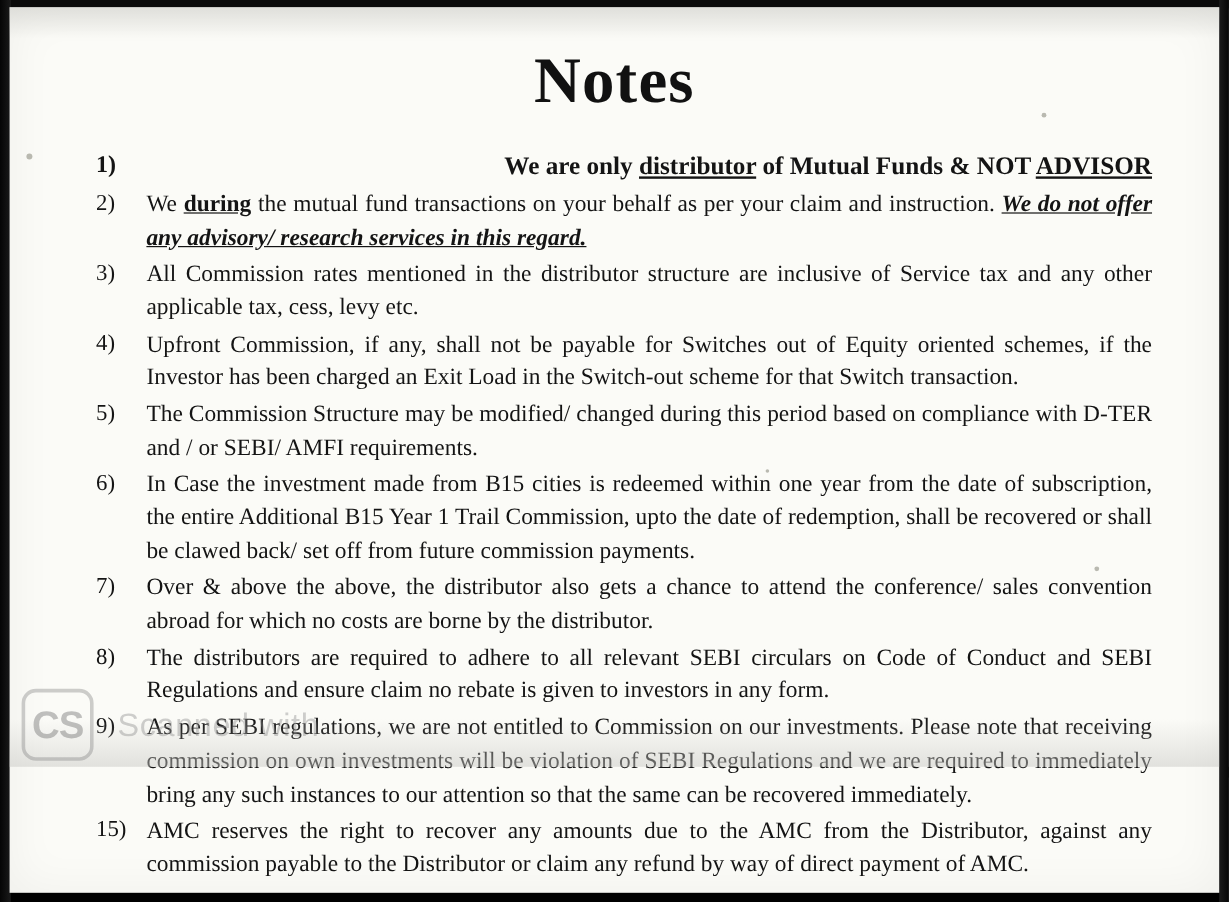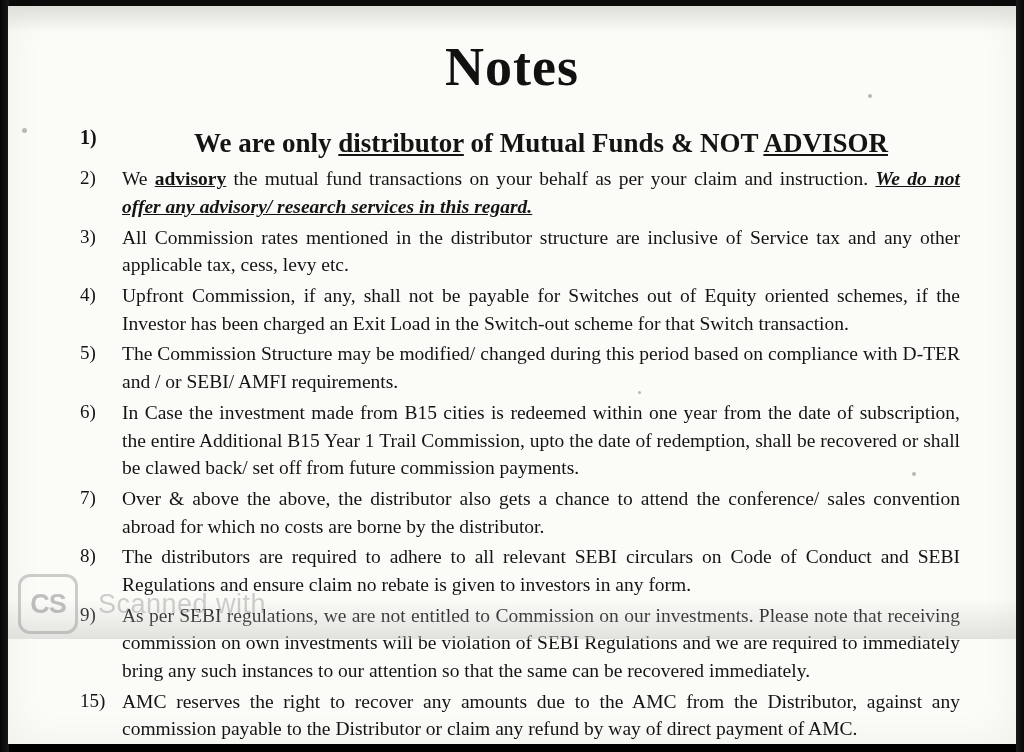--- a/index.html
+++ b/index.html
@@ -102,22 +102,22 @@
     color: #141414;
     text-align: justify;
     text-justify: inter-word;
   }
   .note-row.first .note-num {
     font-weight: bold;
     font-size: 20px;
   }
   .note-row.first .note-body {
     font-weight: bold;
-    font-size: 27px;
-    text-align: center;
+    font-size: 21px;
+    text-align: right;
   }
   .bu { font-weight: bold; text-decoration: underline; }
   .bui { font-weight: bold; font-style: italic; text-decoration: underline; }
 
   
   .watermark {
     position: absolute;
     left: 18px;
     bottom: 14px;
     display: flex;
@@ -126,21 +126,21 @@
     pointer-events: none;
   }
   .cs-badge {
     width: 54px;
     height: 54px;
     border: 3px solid #8c8c8c;
     border-radius: 12px;
     color: #6e6e6e;
     font-family: "Liberation Sans", sans-serif;
     font-weight: bold;
-    font-size: 27px;
+    font-size: 32px;
     display: flex;
     align-items: center;
     justify-content: center;
     letter-spacing: -1px;
     background: rgba(255,255,255,0.15);
   }
   .cs-text {
     margin-left: 20px;
     font-family: "Liberation Sans", sans-serif;
     font-size: 27px;
@@ -166,21 +166,21 @@
 
   <div class="paper">
     <div class="title">Notes</div>
     <div class="notes-list" id="notes-list">
         <div class="note-row first">
           <div class="note-num">1)</div>
           <div class="note-body"><span class="b">We are only </span><span class="bu">distributor</span><span class="b"> of Mutual Funds &amp; NOT </span><span class="bu">ADVISOR</span></div>
         </div>
         <div class="note-row">
           <div class="note-num">2)</div>
-          <div class="note-body"><span>We </span><span class="bu">advisory</span><span> the mutual fund transactions on your behalf as per your claim and instruction. </span><span class="bui">We do not offer any advisory/ research services in this regard.</span></div>
+          <div class="note-body"><span>We </span><span class="bu">during</span><span> the mutual fund transactions on your behalf as per your claim and instruction. </span><span class="bui">We do not offer any advisory/ research services in this regard.</span></div>
         </div>
         <div class="note-row">
           <div class="note-num">3)</div>
           <div class="note-body"><span>All Commission rates mentioned in the distributor structure are inclusive of Service tax and any other applicable tax, cess, levy etc.</span></div>
         </div>
         <div class="note-row">
           <div class="note-num">4)</div>
           <div class="note-body"><span>Upfront Commission, if any, shall not be payable for Switches out of Equity oriented schemes, if the Investor has been charged an Exit Load in the Switch-out scheme for that Switch transaction.</span></div>
         </div>
         <div class="note-row">

